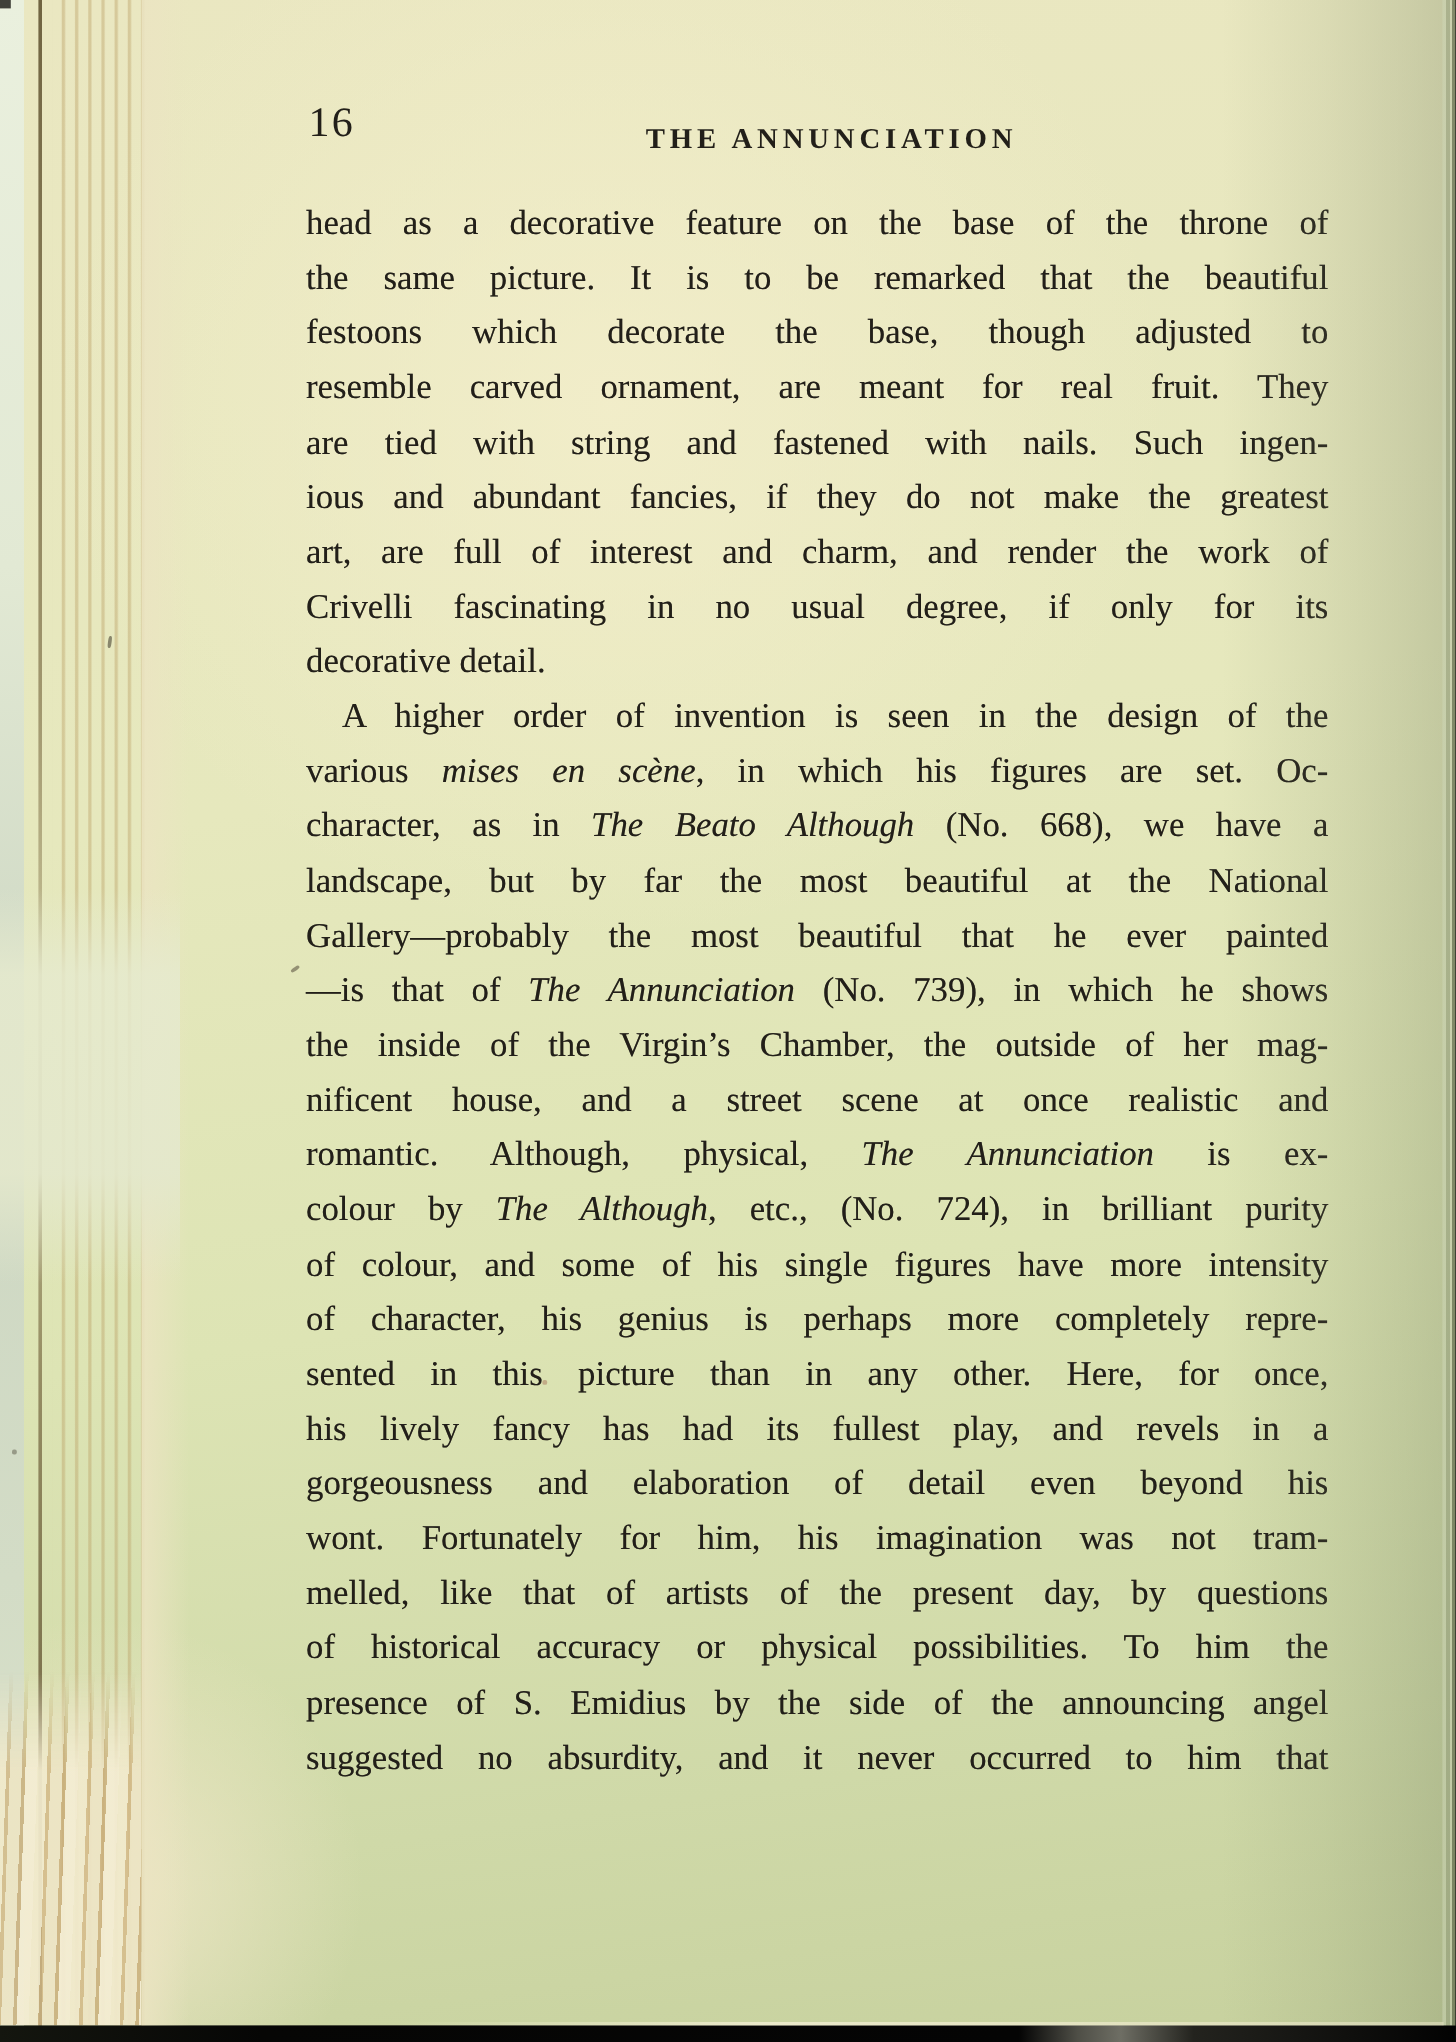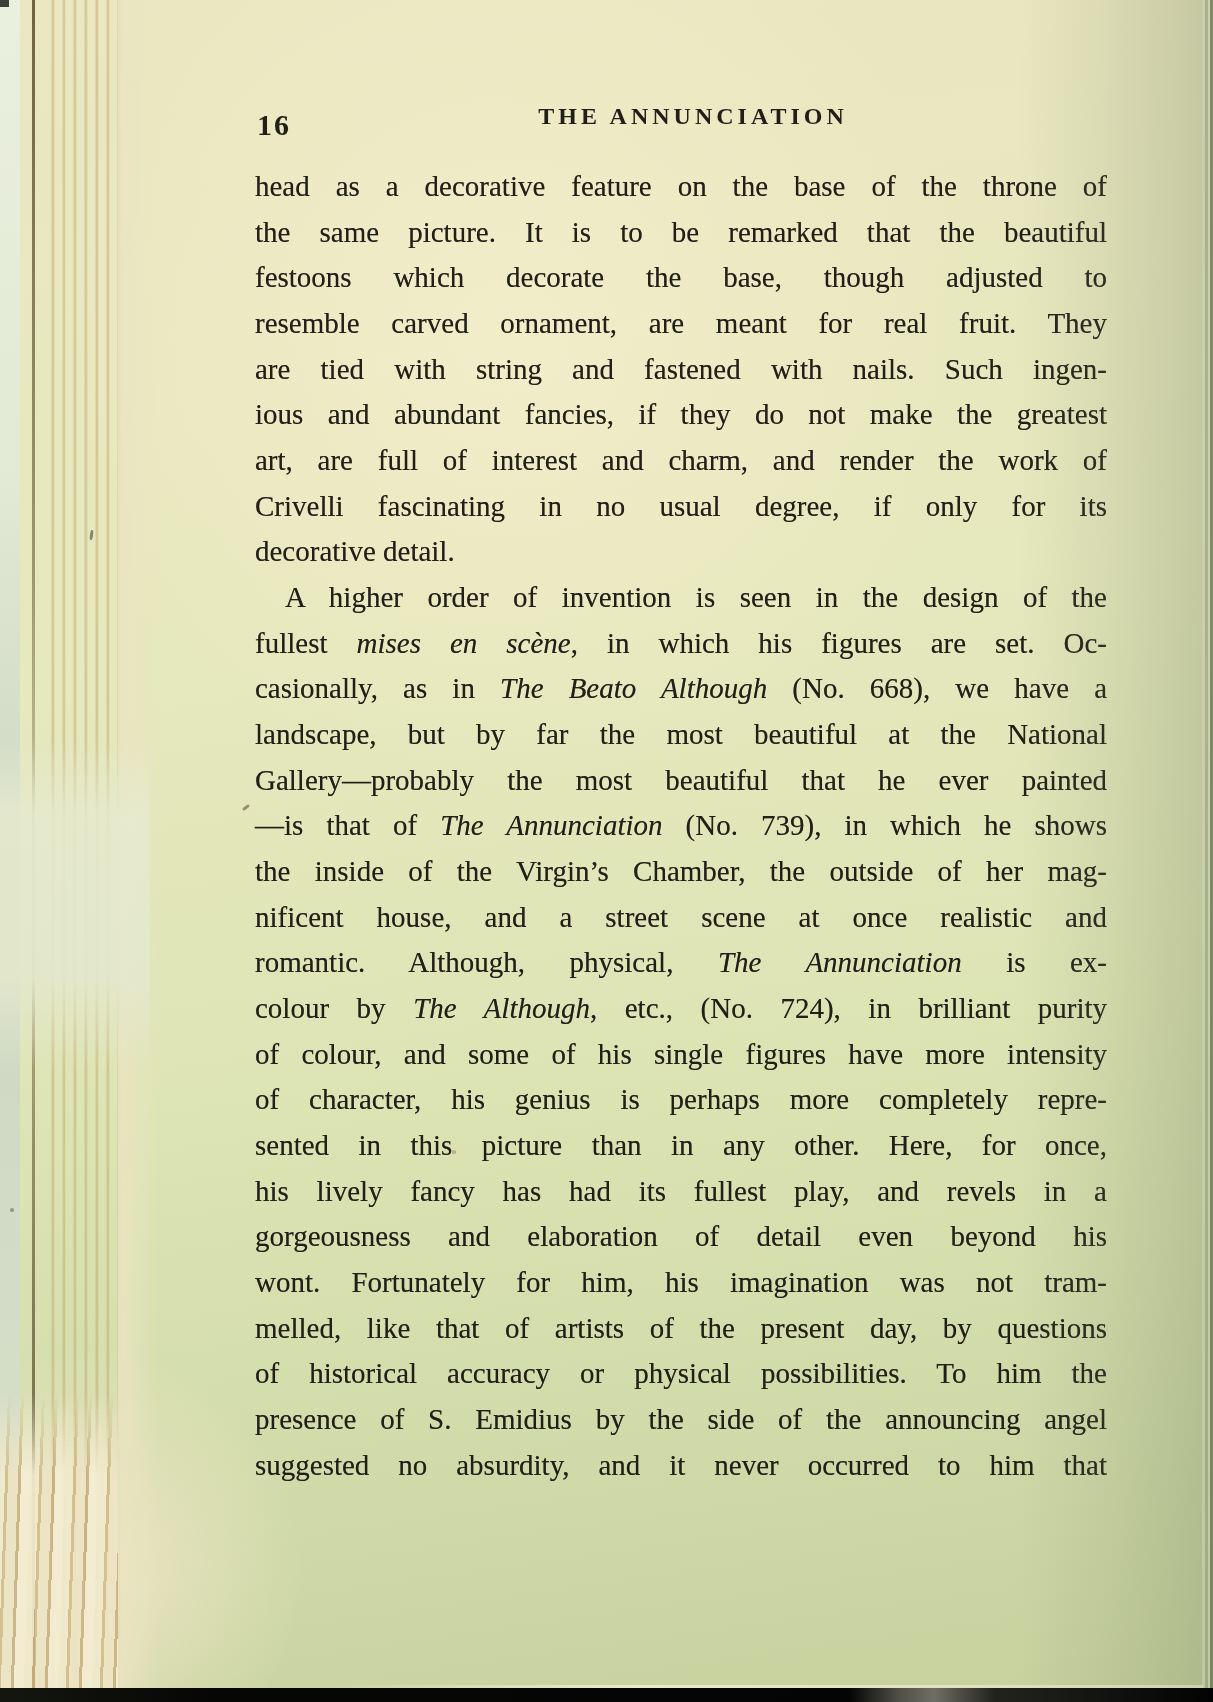--- a/index.html
+++ b/index.html
@@ -80,22 +80,22 @@
   .edge-high{
     position:absolute;left:330px;right:10px;bottom:13px;height:4px;z-index:7;
     background:linear-gradient(to right, rgba(246,241,216,0), rgba(246,241,216,.75) 35%, rgba(233,229,199,.55));
   }
   
   .content{
     position:absolute;left:255px;top:0;width:852px;z-index:5;
     color:#221f19;
   }
   .page-number{
-    position:absolute;left:2px;top:108px;
-    font-size:30px;font-weight:700;letter-spacing:2px;
+    position:absolute;left:2px;top:82px;
+    font-size:35px;font-weight:400;letter-spacing:2px;
   }
   .running-head{
     position:absolute;left:0;top:103px;width:100%;
     text-align:center;transform:translateX(12px);
     font-size:24px;font-weight:700;letter-spacing:4px;
   }
   .text-block{
     position:absolute;left:0;top:164px;width:852px;
     font-size:29px;line-height:45.68px;
     text-shadow:0 0 0.5px rgba(34,31,25,.55);
@@ -133,22 +133,22 @@
         <div class="line"><span>head as a decorative feature on the base of the throne of</span></div>
         <div class="line"><span>the same picture. It is to be remarked that the beautiful</span></div>
         <div class="line"><span>festoons which decorate the base, though adjusted to</span></div>
         <div class="line"><span>resemble carved ornament, are meant for real fruit. They</span></div>
         <div class="line"><span>are tied with string and fastened with nails. Such ingen-</span></div>
         <div class="line"><span>ious and abundant fancies, if they do not make the greatest</span></div>
         <div class="line"><span>art, are full of interest and charm, and render the work of</span></div>
         <div class="line"><span>Crivelli fascinating in no usual degree, if only for its</span></div>
         <div class="line no-j"><span>decorative detail.</span></div>
         <div class="line ind"><span>A higher order of invention is seen in the design of the</span></div>
-        <div class="line"><span>fullest </span><span class="it">mises en scène</span><span>, in which his figures are set. Oc-</span></div>
-        <div class="line"><span>casionally, as in </span><span class="it">The Beato Although</span><span> (No. 668), we have a</span></div>
+        <div class="line"><span>various </span><span class="it">mises en scène</span><span>, in which his figures are set. Oc-</span></div>
+        <div class="line"><span>character, as in </span><span class="it">The Beato Although</span><span> (No. 668), we have a</span></div>
         <div class="line"><span>landscape, but by far the most beautiful at the National</span></div>
         <div class="line"><span>Gallery—probably the most beautiful that he ever painted</span></div>
         <div class="line"><span>—is that of </span><span class="it">The Annunciation</span><span> (No. 739), in which he shows</span></div>
         <div class="line"><span>the inside of the Virgin’s Chamber, the outside of her mag-</span></div>
         <div class="line"><span>nificent house, and a street scene at once realistic and</span></div>
         <div class="line"><span>romantic. Although, physical, </span><span class="it">The Annunciation</span><span> is ex-</span></div>
         <div class="line"><span>colour by </span><span class="it">The Although</span><span>, etc., (No. 724), in brilliant purity</span></div>
         <div class="line"><span>of colour, and some of his single figures have more intensity</span></div>
         <div class="line"><span>of character, his genius is perhaps more completely repre-</span></div>
         <div class="line"><span>sented in this picture than in any other. Here, for once,</span></div>

